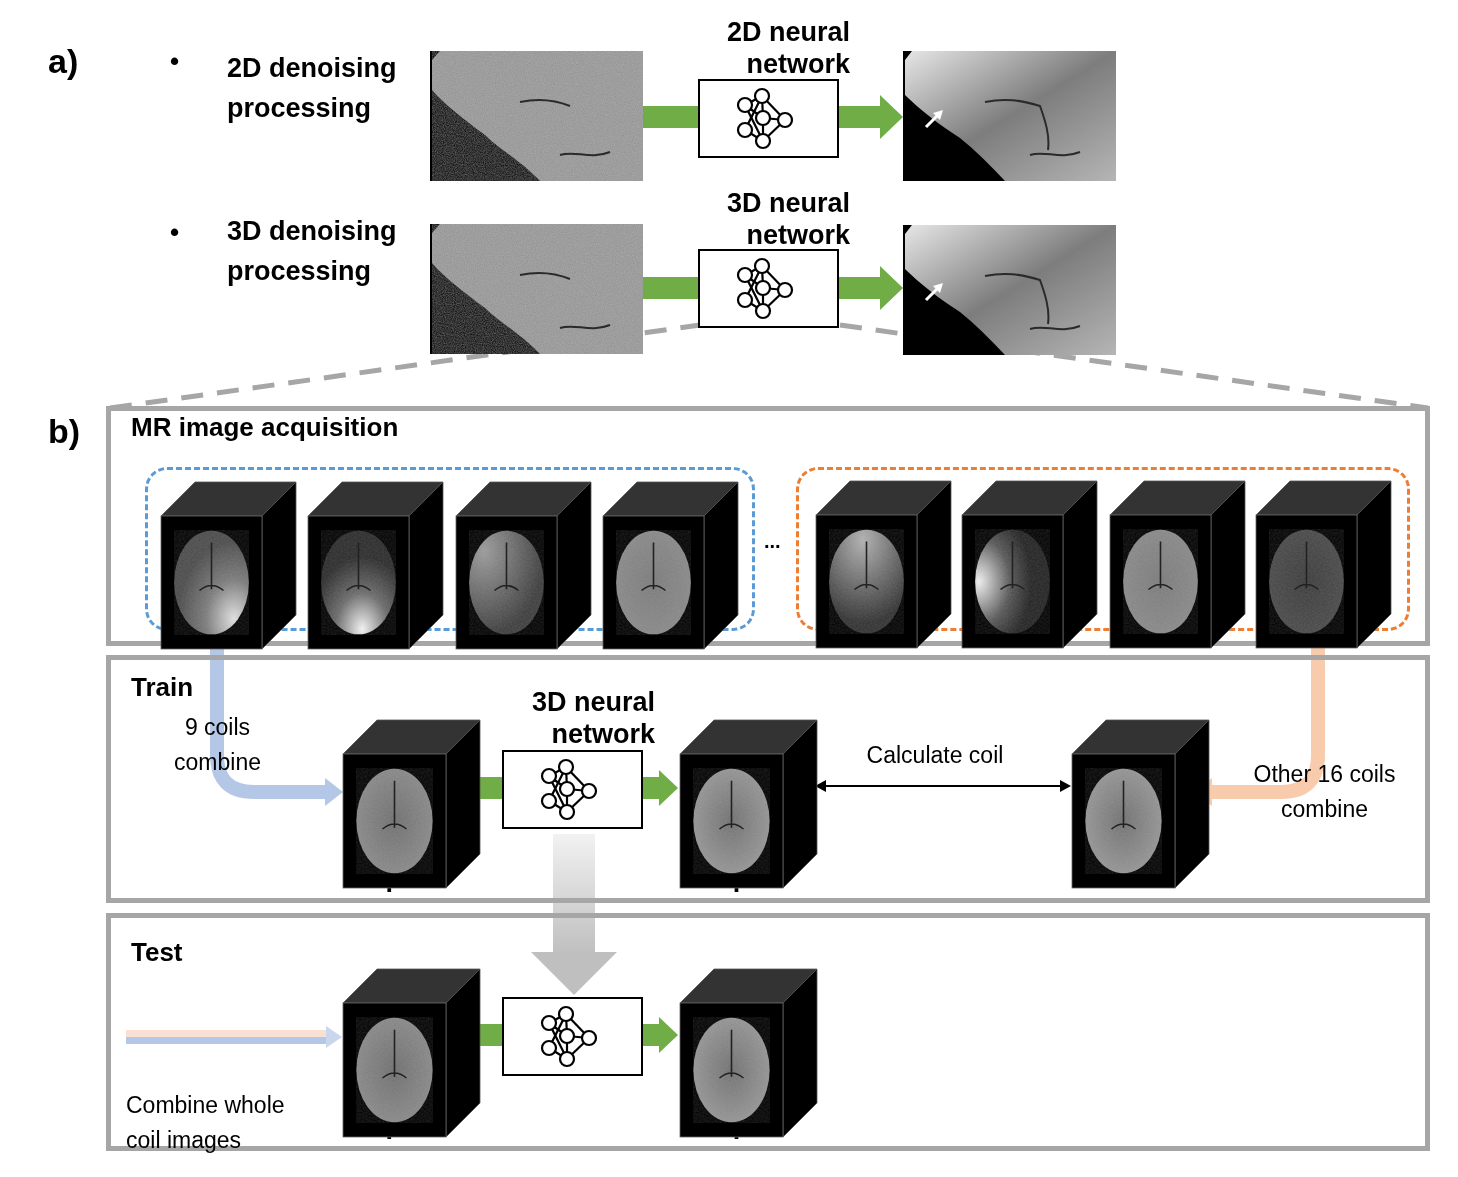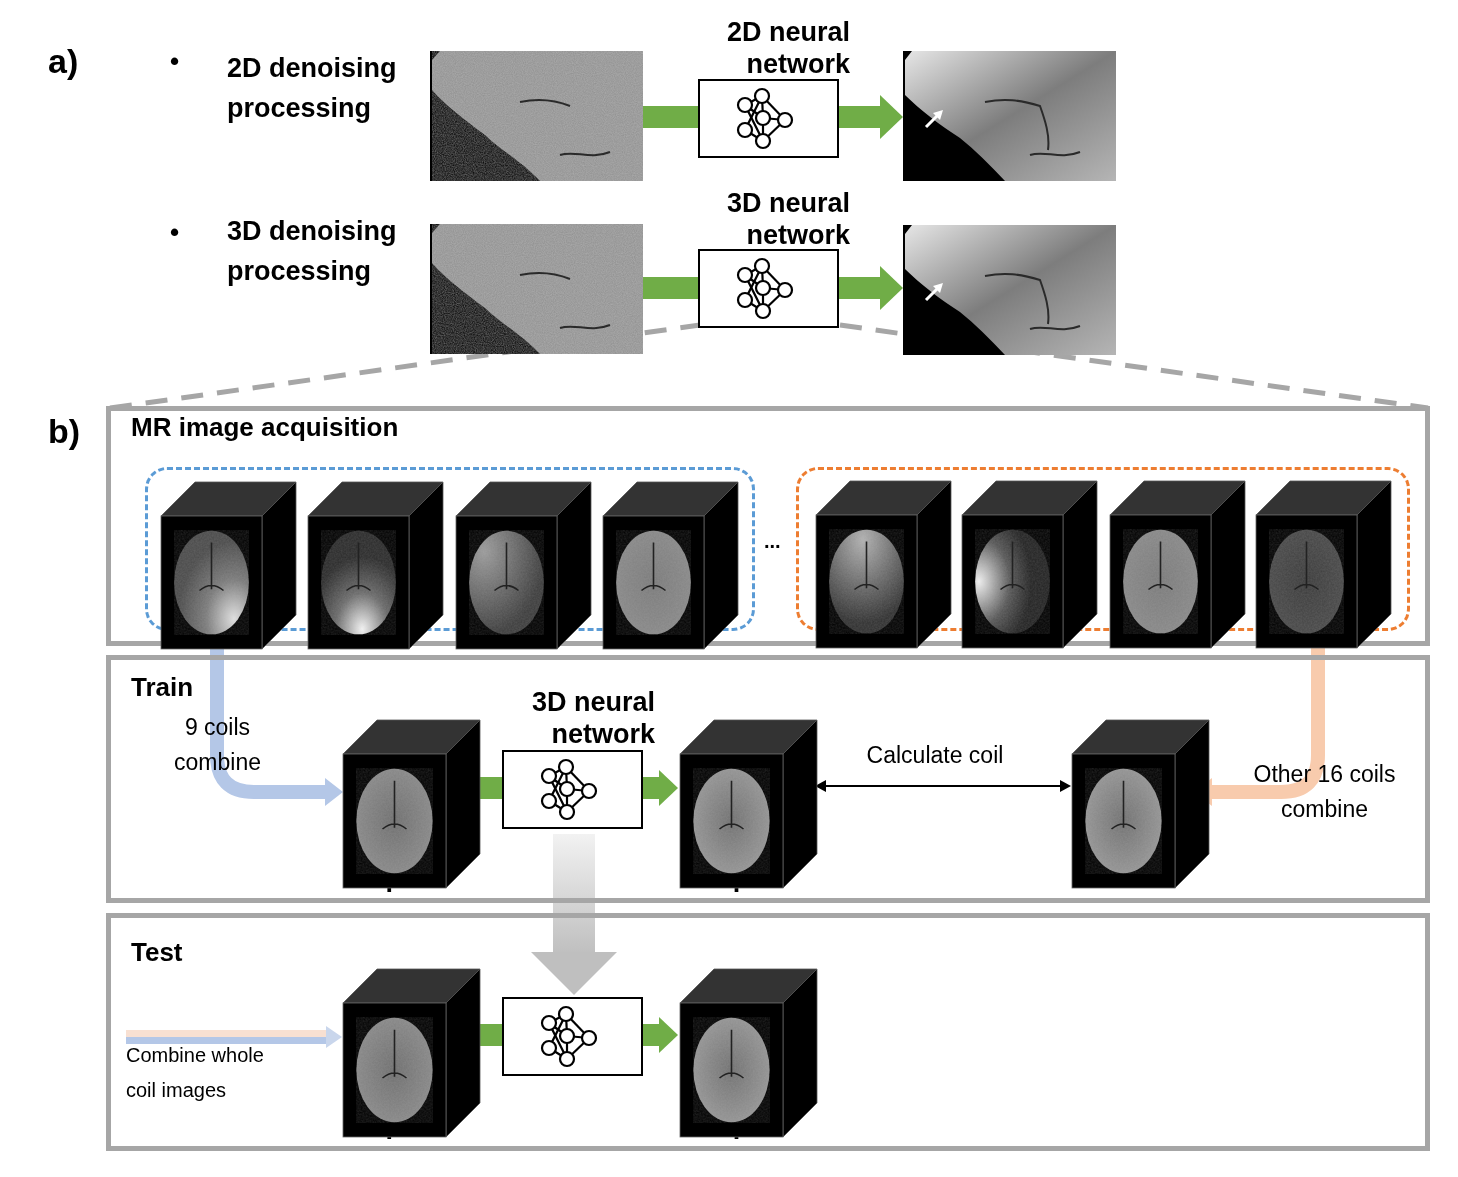--- a/index.html
+++ b/index.html
@@ -258,21 +258,21 @@
 <div class="abs cap" style="left:668px;top:862px;width:125px;">Output</div>
 <div class="abs plain" style="left:830px;top:738px;width:210px;">Calculate coil</div>
 <div class="abs cap" style="left:1072px;top:862px;width:105px;">Label</div>
 <div class="abs plain" style="left:1232px;top:710px;width:185px;margin-top:47px;">
   <div>Other 16 coils</div>
   <div>combine</div>
 </div>
 
 <div class="frame" style="left:106px;top:913px;width:1324px;height:238px;"></div>
 <div class="abs sec-title" style="left:131px;top:937px;">Test</div>
-<div class="abs" style="left:126px;top:1038px;font-size:20px;line-height:35px;">
+<div class="abs" style="left:126px;top:1088px;font-size:23px;line-height:35px;">
   <div>Combine whole</div>
   <div>coil images</div>
 </div>
 <div class="netbox" style="left:502px;top:997px;width:141px;height:79px;">
   <svg width="70" height="70" style="left:35px;top:4px;">
       <use href="#netIcon"></use>
     </svg>
 </div>
 <div class="abs cap" style="left:343px;top:1109px;width:103px;">Input</div>
 <div class="abs cap" style="left:668px;top:1109px;width:125px;">Output</div>

